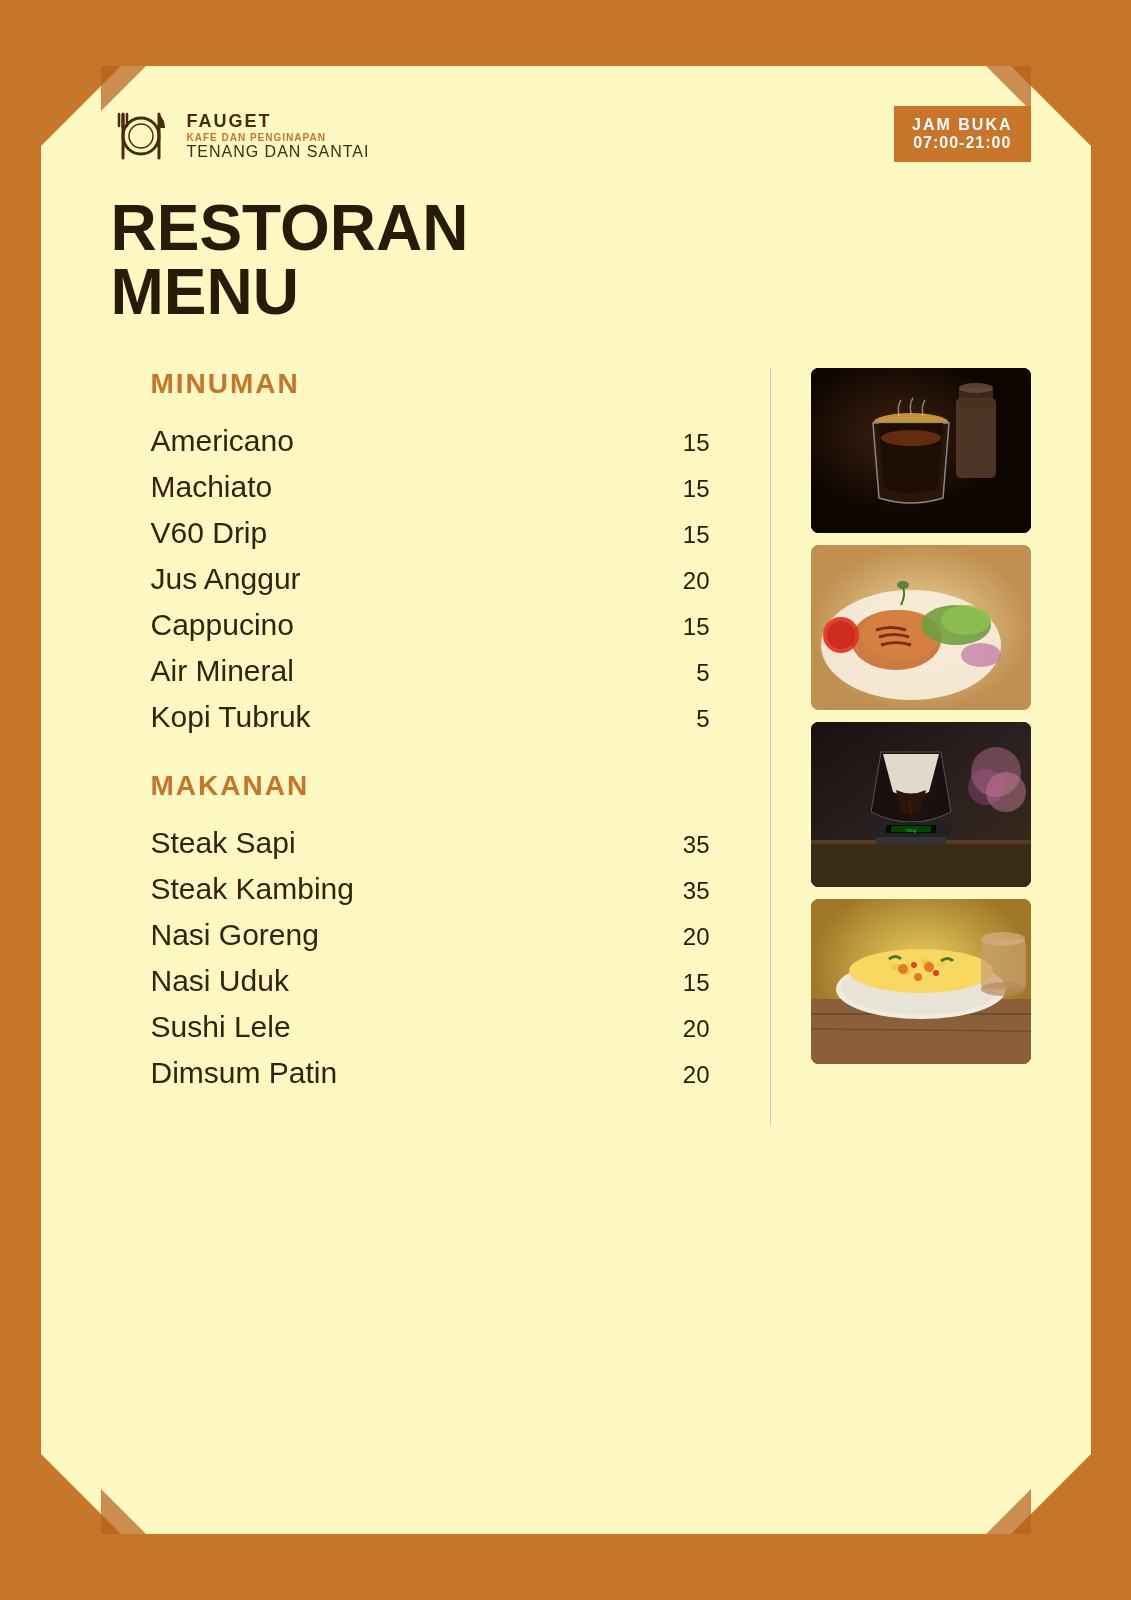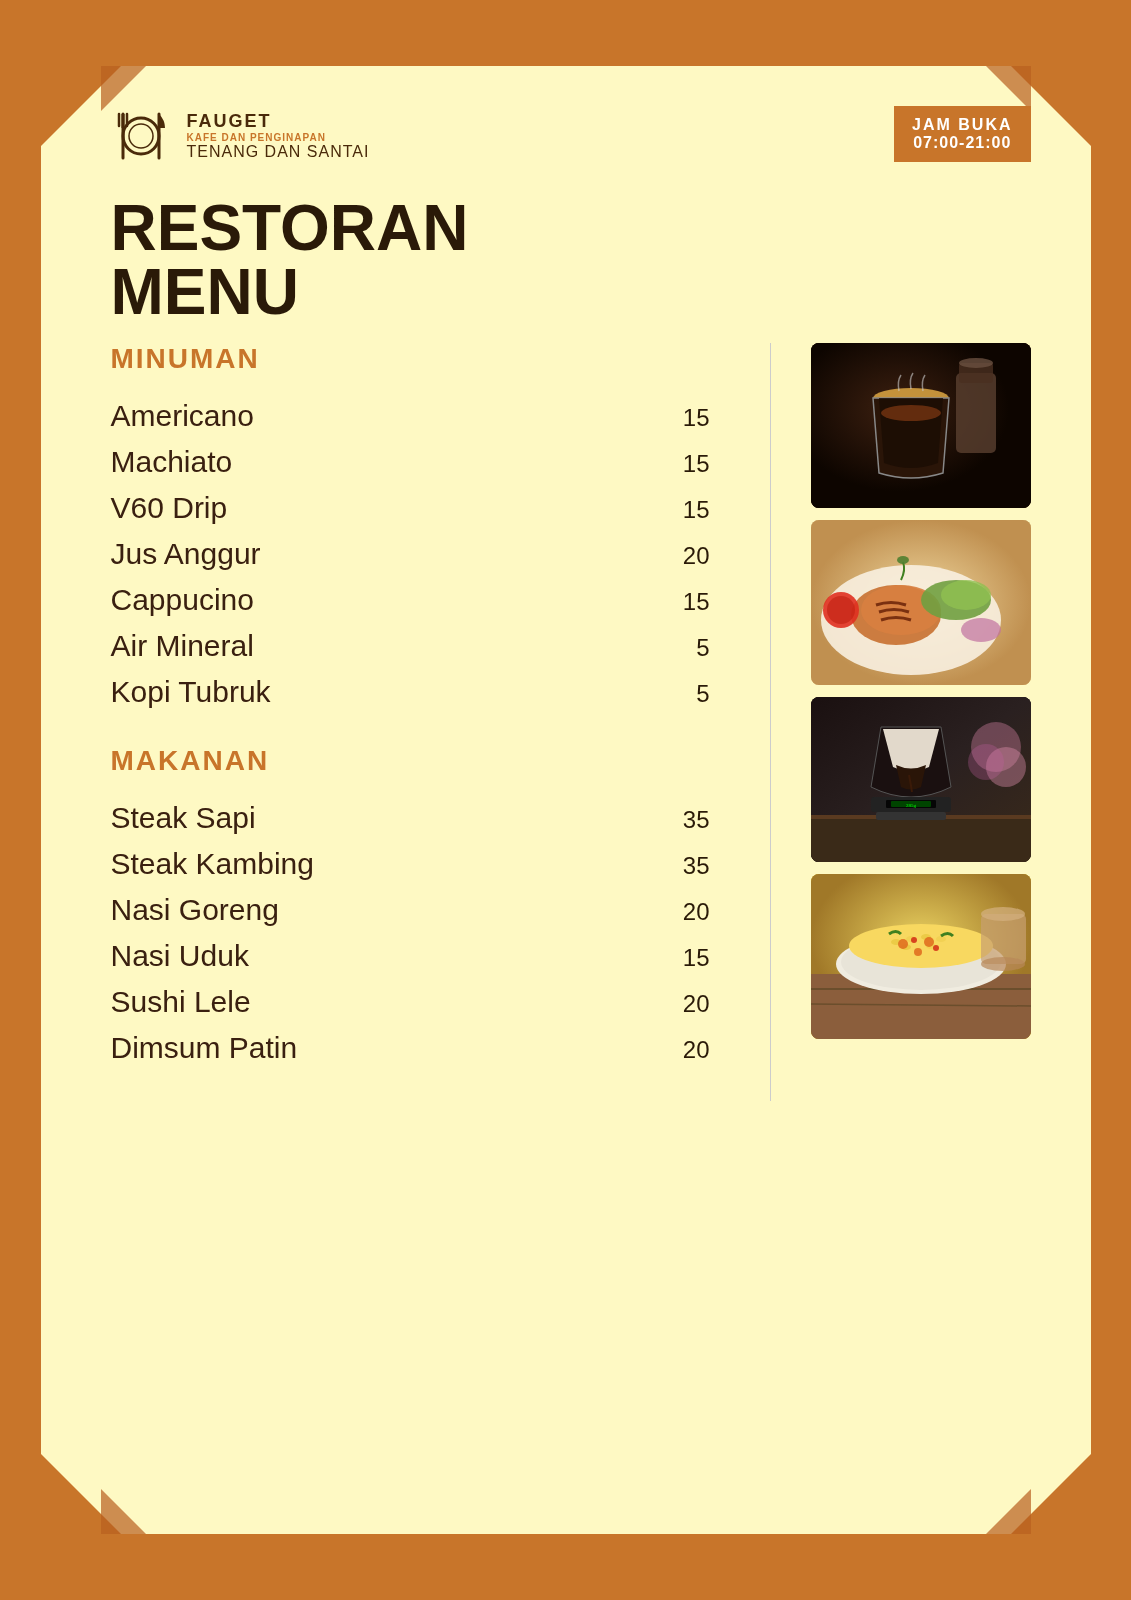--- a/index.html
+++ b/index.html
@@ -177,21 +177,21 @@
       font-weight: 900;
     }
 
     
     .page-title {
       font-family: Arial, sans-serif;
       font-size: 64px;
       font-weight: 900;
       color: #2a1a08;
       line-height: 1.0;
-      margin-bottom: 19px;
+      margin-bottom: 44px;
       text-transform: uppercase;
     }
 
     
     .main-layout {
       display: flex;
       gap: 30px;
     }
 
     .menu-section {
@@ -241,20 +241,21 @@
       font-size: 24px;
       font-weight: 400;
       color: #2a1a08;
       font-family: Arial, sans-serif;
       min-width: 60px;
       text-align: right;
     }
 
     .menu-group {
       margin-bottom: 30px;
+      margin-left: 40px;
     }
 
     
     .food-image {
       width: 220px;
       height: 165px;
       border-radius: 8px;
       overflow: hidden;
       background: #888;
     }

